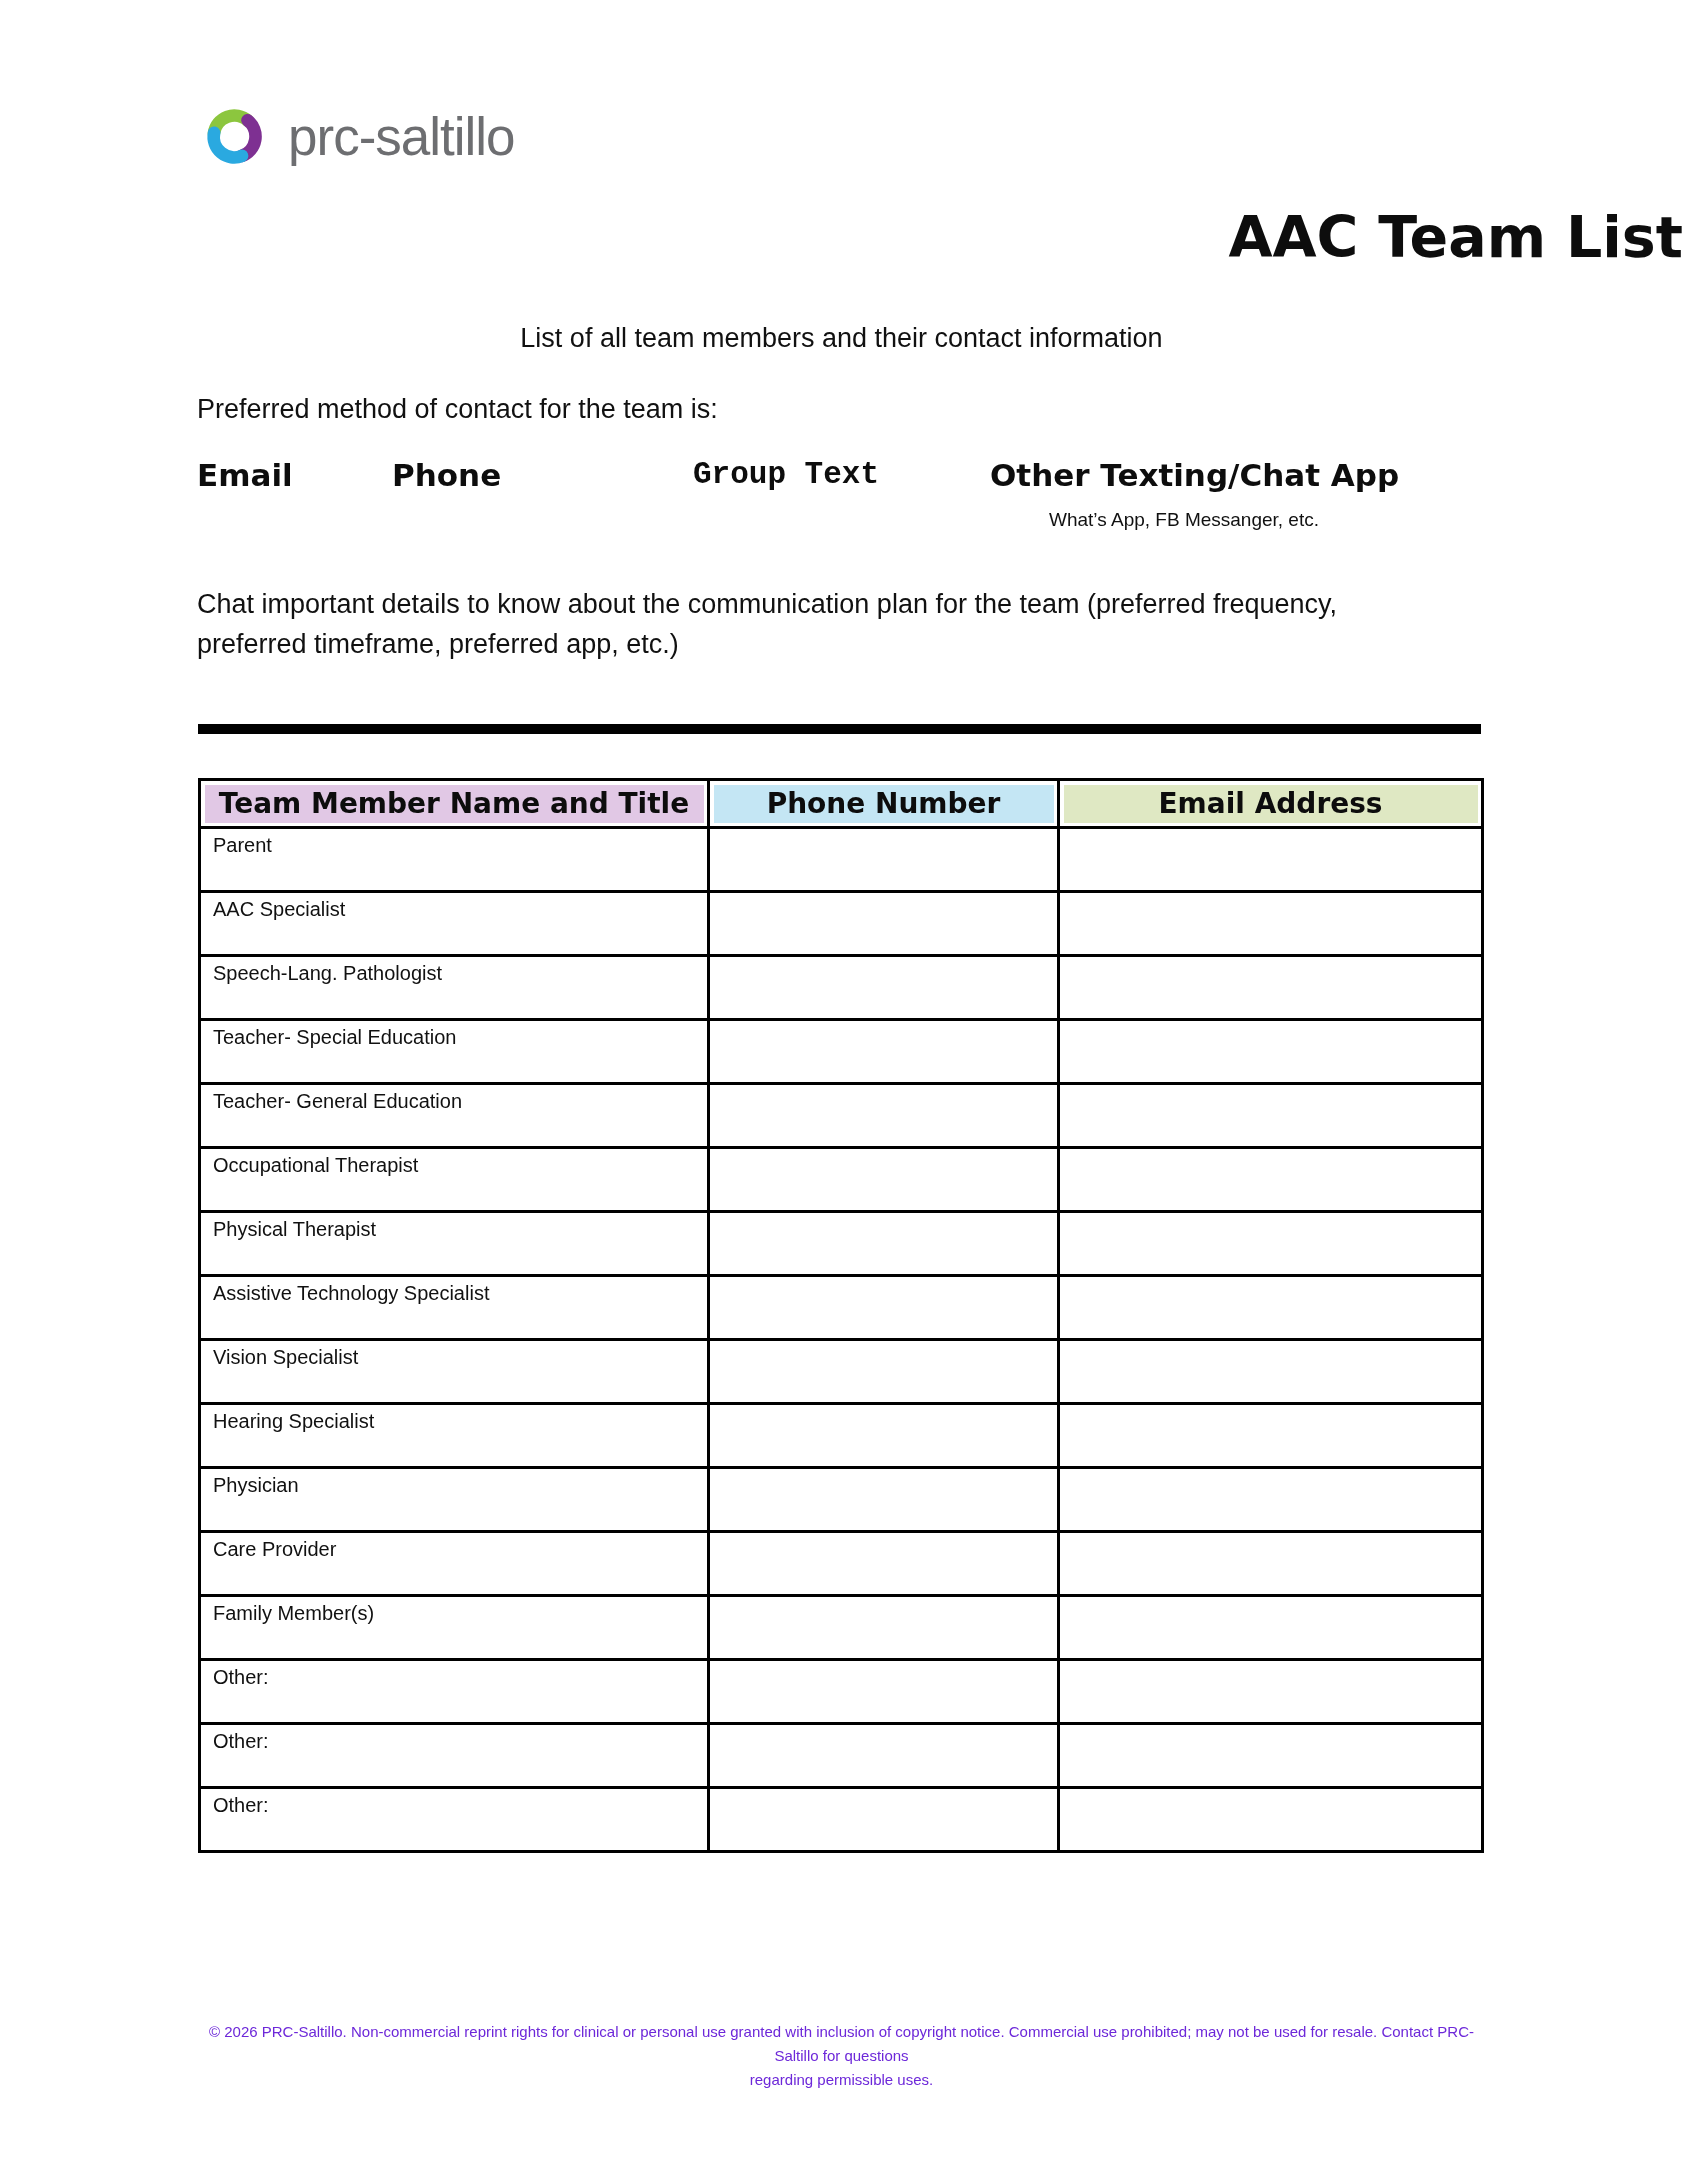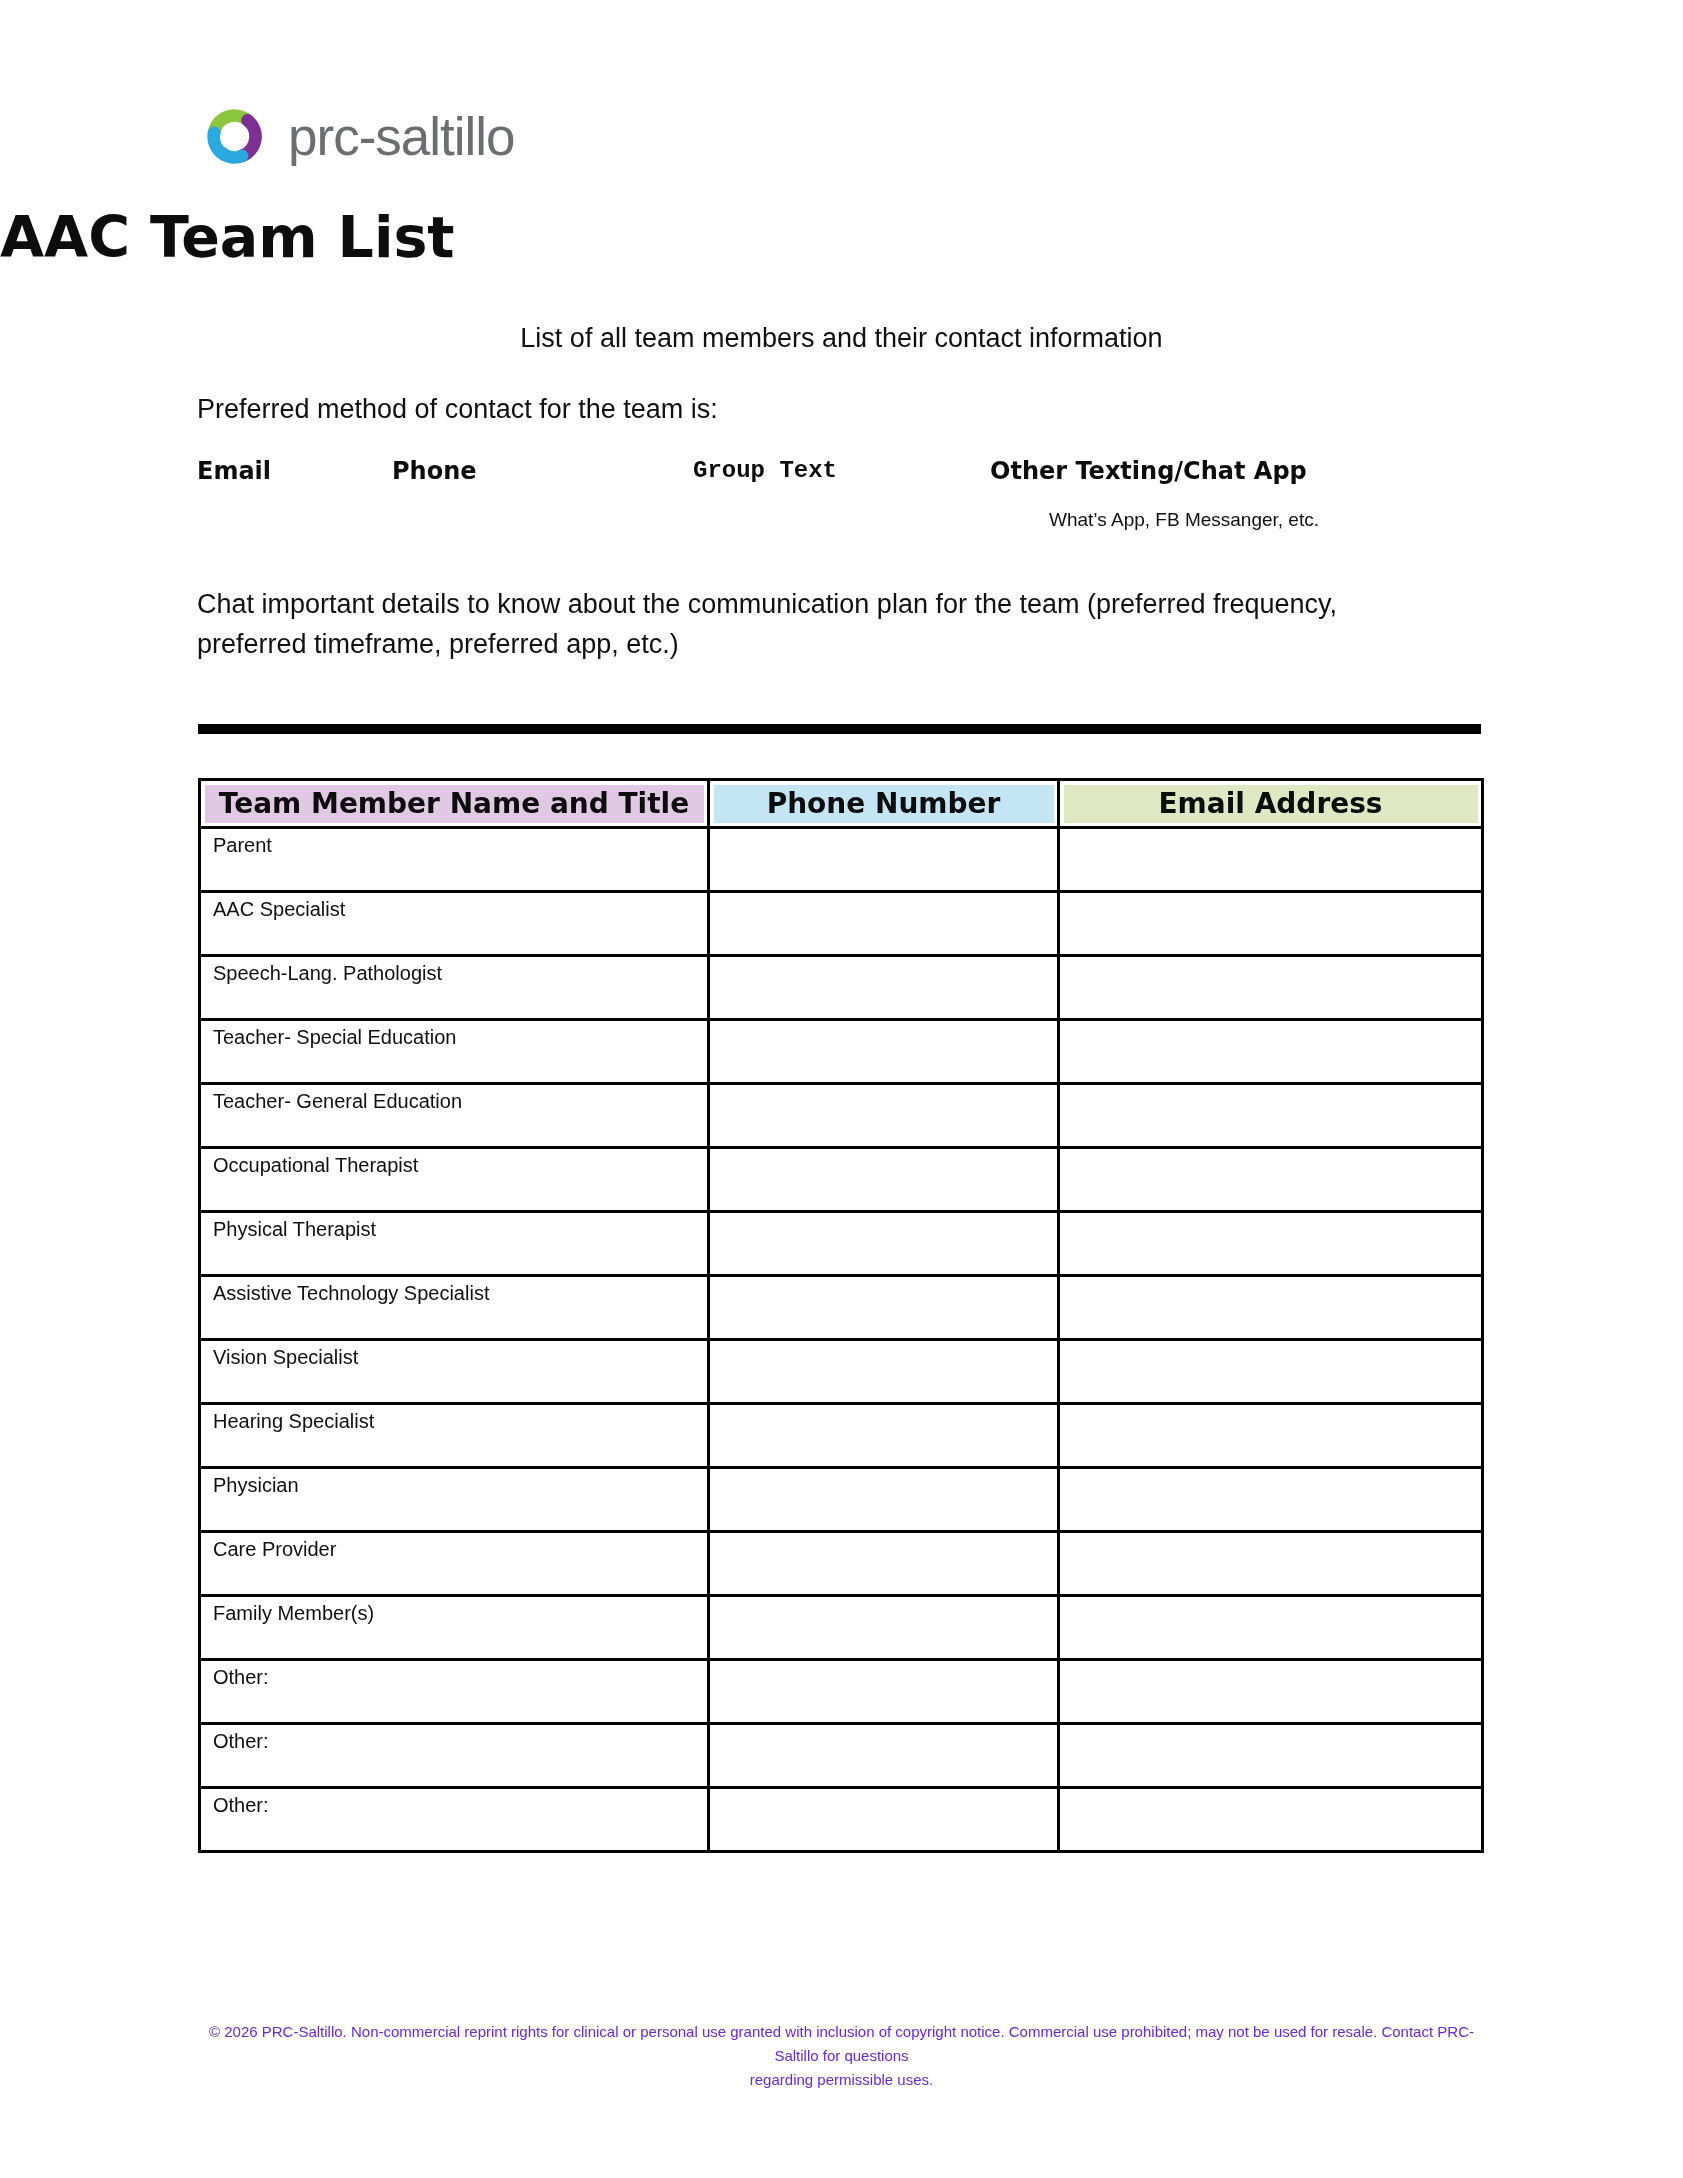--- a/index.html
+++ b/index.html
@@ -16,39 +16,39 @@
   .logo { position: absolute; left: 195px; top: 97px; display: flex; align-items: center; gap: 14px; }
   .logo svg { width: 79px; height: 79px; }
   .logo-text {
     font-family: "Liberation Sans", sans-serif;
     font-size: 53px; font-weight: 500; color: #6d6e71; letter-spacing: -1px;
   }
 
   
   .title {
     position: absolute; left: 0; top: 204px; width: 1683px;
-    text-align: left;
+    text-align: right;
     font-family: "DejaVu Sans", sans-serif;
     font-size: 57px; font-weight: 800; color: #0d0d0d;
   }
   .subtitle {
     position: absolute; left: 0; top: 323px; width: 1683px;
     text-align: center; font-size: 27px; color: #111;
   }
   .preferred-line {
     position: absolute; left: 197px; top: 394px;
     font-size: 27px; color: #111;
   }
 
   
   .options { position: absolute; left: 0; top: 457px; width: 1683px; height: 46px; }
   .opt {
     position: absolute; top: 0;
     font-family: "DejaVu Sans", sans-serif;
-    font-size: 24px; font-weight: 800; color: #0d0d0d;
+    font-size: 31px; font-weight: 800; color: #0d0d0d;
   }
   .opt-0 { left: 197px; }
   .opt-1 { left: 392px; }
   .opt-2 { left: 693px; font-family: Liberation Mono, monospace; }
   .opt-3 { left: 990px; }
   .opt-note {
     position: absolute; left: 990px; top: 509px; width: 388px;
     text-align: center; font-size: 19px; font-weight: 500; color: #111;
   }
 

